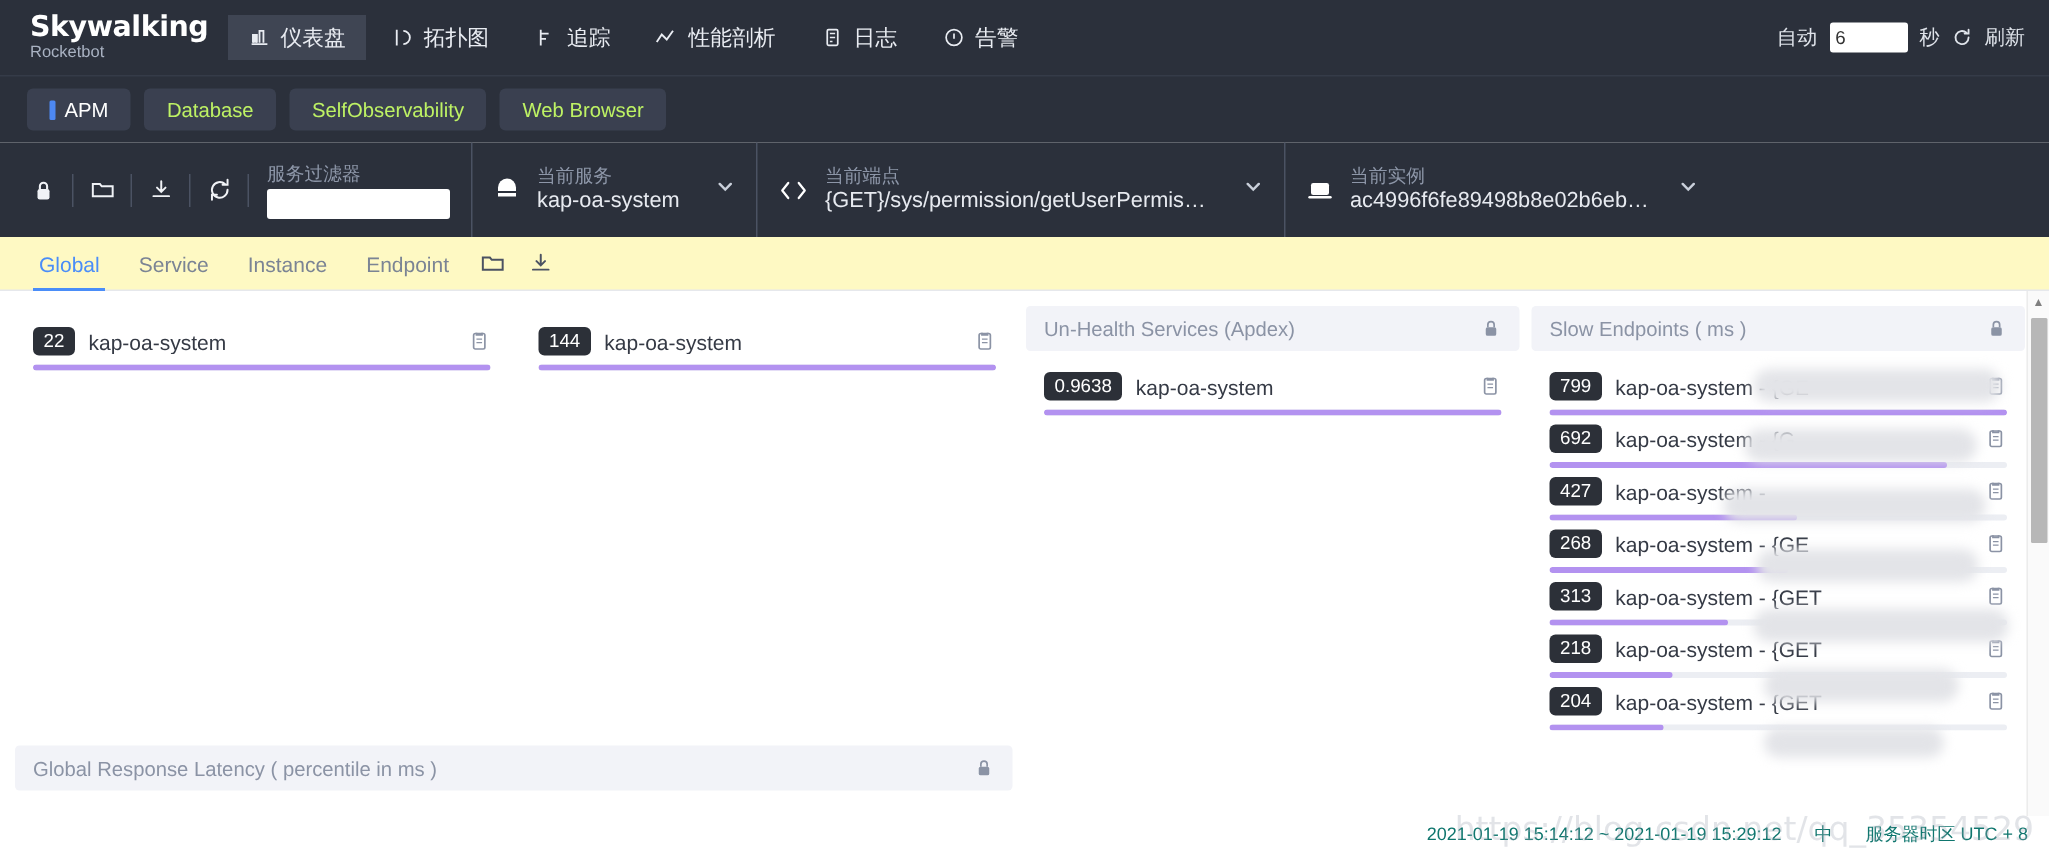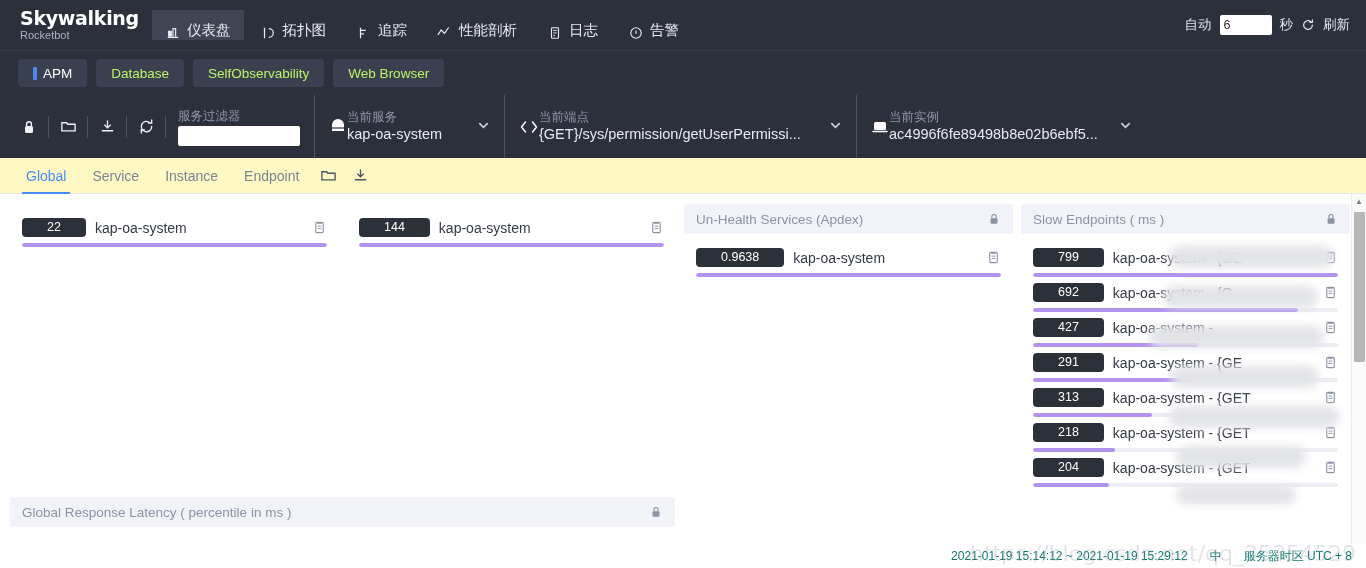--- a/index.html
+++ b/index.html
@@ -17,21 +17,21 @@
     position: relative;
   }
   .logo-wrap { display: flex; flex-direction: column; justify-content: center;
     width: 116px; padding-left: 6px; }
   .logo-main { position: relative; color: #fff; font-size: 19px; font-weight: bold;
     letter-spacing: -0.3px; line-height: 20px; font-family: "DejaVu Sans", sans-serif; }
   .logo-sub { color: #a9b2c2; font-size: 11px; line-height: 13px; margin-top: 1px; }
 
   .nav-items { display: flex; align-items: center; margin-left: 22px; gap: 4px; }
   .nav-item {
-    display: flex; align-items: flex-end; gap: 7px;
+    display: flex; align-items: center; gap: 7px;
     height: 30px; padding: 0 13px; border-radius: 0;
     color: #e9ecf2; font-size: 14.5px; cursor: pointer; white-space: nowrap;
   }
   .nav-item.active { background: #3f4553; }
   .nav-ico { display: inline-flex; align-items: center; justify-content: center;
      width: 15px; height: 15px; color: #e9ecf2; }
 
   .nav-right { position: absolute; right: 16px; display: flex; align-items: center;
      gap: 8px; color: #dfe3ea; font-size: 13.5px; }
   .auto-input {
@@ -67,21 +67,21 @@
      padding: 0 14px 0 12px; height: 63px; }
   .filter-label { color: #8d96a8; font-size: 12.5px; line-height: 16px; }
   .filter-input {
     width: 122px; height: 20px; background: #fff; border: none; border-radius: 2px;
     margin-top: 2px; font-size: 12px; padding: 0 4px;
     font-family: "Liberation Sans", sans-serif;
   }
 
   .sel-group {
     display: flex; align-items: center; height: 63px; padding: 0 14px;
-    cursor: pointer; border-left: 1px solid #4b5263;
+    gap: 11px; cursor: pointer; border-left: 1px solid #4b5263;
   }
   .sel-ico { color: #fff; display: flex; align-items: center; }
   .sel-texts { display: flex; flex-direction: column; justify-content: center; min-width: 0; }
   .sel-label { color: #8d96a8; font-size: 12.5px; line-height: 16px; }
   .sel-value { color: #e7eaf0; font-size: 14.5px; line-height: 19px;
      white-space: nowrap; overflow: hidden; text-overflow: ellipsis; }
   .chev { color: #c9cfda; margin-left: auto; padding-left: 8px; }
 
   .g-service { width: 190px; }
   .g-endpoint { width: 352px; }
@@ -117,21 +117,21 @@
     display: flex; align-items: center; padding: 0 12px;
     color: #8b93a5; font-size: 13.5px;
   }
   .card-hd .lock { margin-left: auto; color: #8b93a5; display: flex; }
   .card-body { padding: 8px 4px 0 4px; }
 
   .row { padding: 6px 8px 0 8px; }
   .row-top { display: flex; align-items: center; gap: 9px; }
   .badge {
     background: #2c3038; color: #fff; border-radius: 4px;
-    font-size: 12.5px; padding: 2px 25px; min-width: 28px; text-align: center;
+    font-size: 12.5px; padding: 2px 7px; min-width: 28px; text-align: center;
     font-family: "Liberation Sans", sans-serif; line-height: 15px;
   }
   .row-name {
     font-size: 14px; color: #353a45; white-space: nowrap; overflow: hidden;
     text-overflow: ellipsis; flex: 1;
   }
   .copy-ico { color: #8b93a5; display: flex; flex: none; }
   .bar-track {
     height: 4px; background: #eceef3; border-radius: 2px; margin-top: 6px;
     overflow: hidden;
@@ -506,21 +506,21 @@
                   <path d="M6 6.5h4M6 9h4" stroke="currentColor" stroke-width="1"></path>
                 </svg>
               </span>
             </div>
             <div class="bar-track">
               <div class="bar-fill" style="width:54%"></div>
             </div>
           </div>
           <div class="row">
             <div class="row-top">
-              <span class="badge">291</span>
+              <span class="badge">268</span>
               <span class="row-name">kap-oa-system - {GE</span>
               <span class="copy-ico">
                 <svg width="15" height="15" viewBox="0 0 16 16">
                   <rect x="4" y="2.5" width="8" height="11" rx="1.2" stroke="currentColor" stroke-width="1.2" fill="none"></rect>
                   <path d="M6 2v1.5h4V2" stroke="currentColor" stroke-width="1.2" fill="none"></path>
                   <path d="M6 6.5h4M6 9h4" stroke="currentColor" stroke-width="1"></path>
                 </svg>
               </span>
             </div>
             <div class="bar-track">

